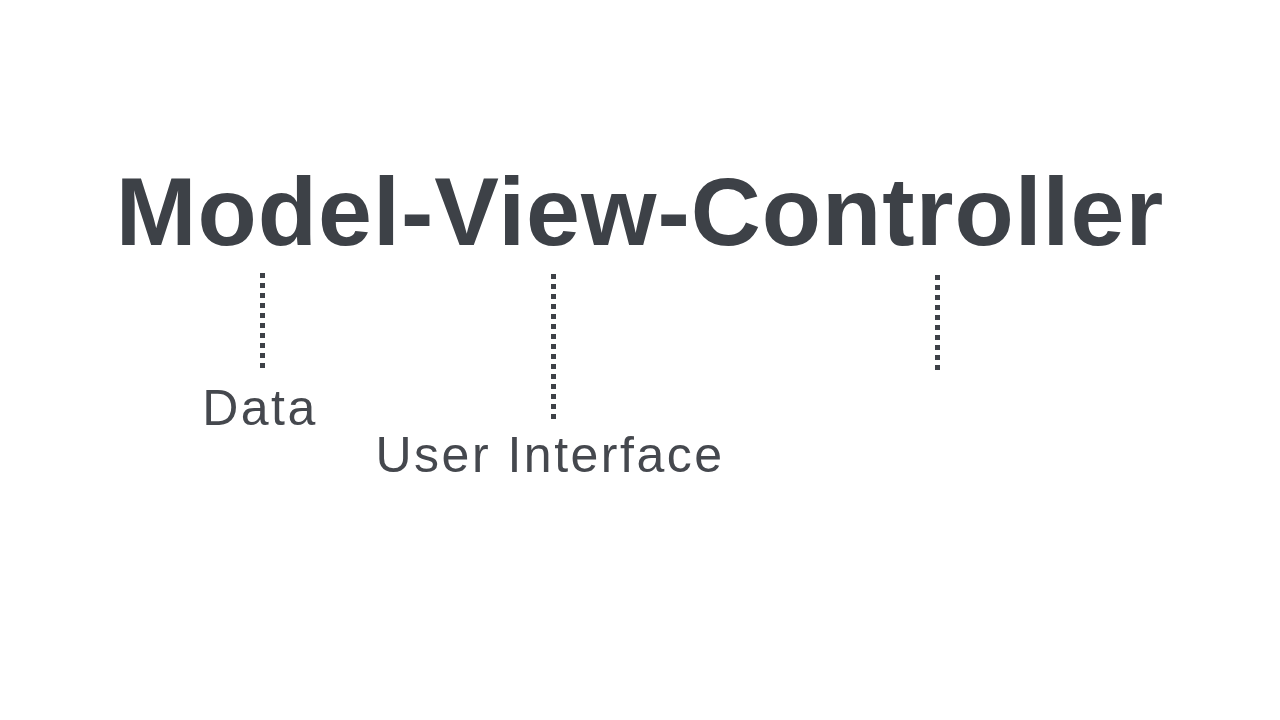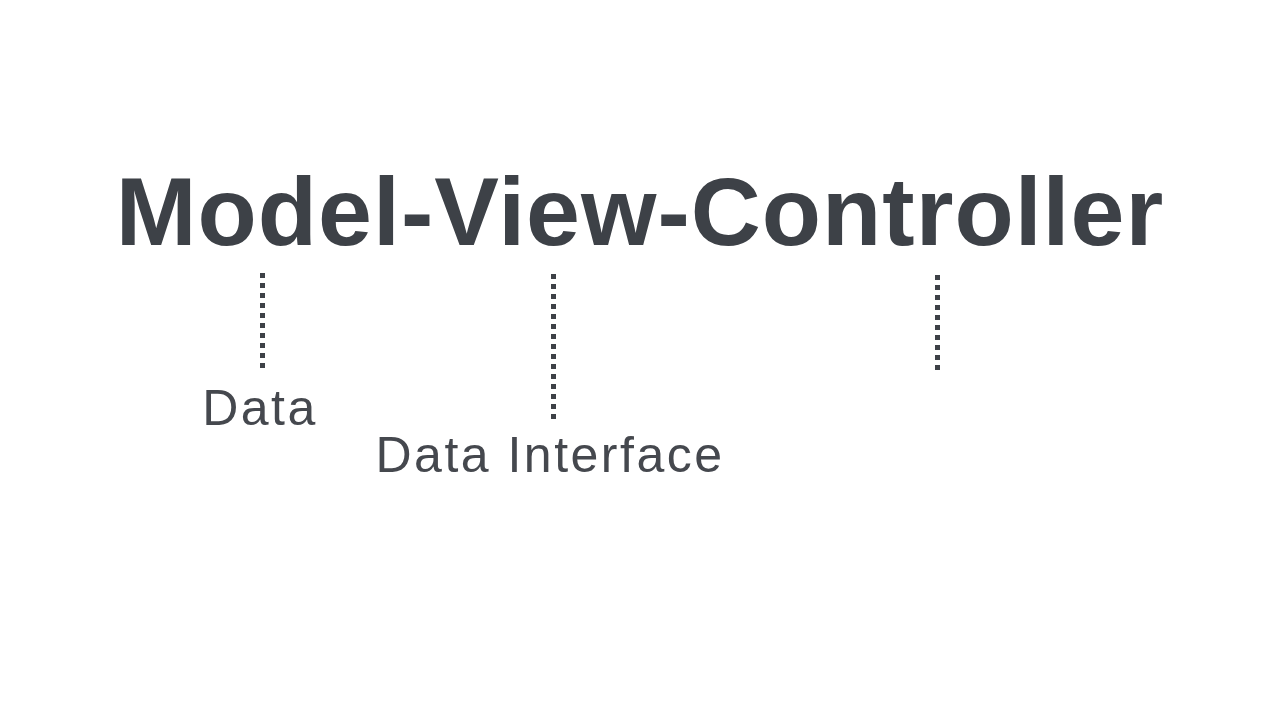--- a/index.html
+++ b/index.html
@@ -63,16 +63,16 @@
   <h1 class="title">Model-View-Controller</h1>
 
   <div class="connector connector-model"></div>
 
   <div class="connector connector-view"></div>
 
   <div class="connector connector-controller"></div>
 
   <div class="annotation annotation-model">Data</div>
 
-  <div class="annotation annotation-view">Data Interface</div>
+  <div class="annotation annotation-view">User Interface</div>
 
 
 </div>
 
 </body></html>

